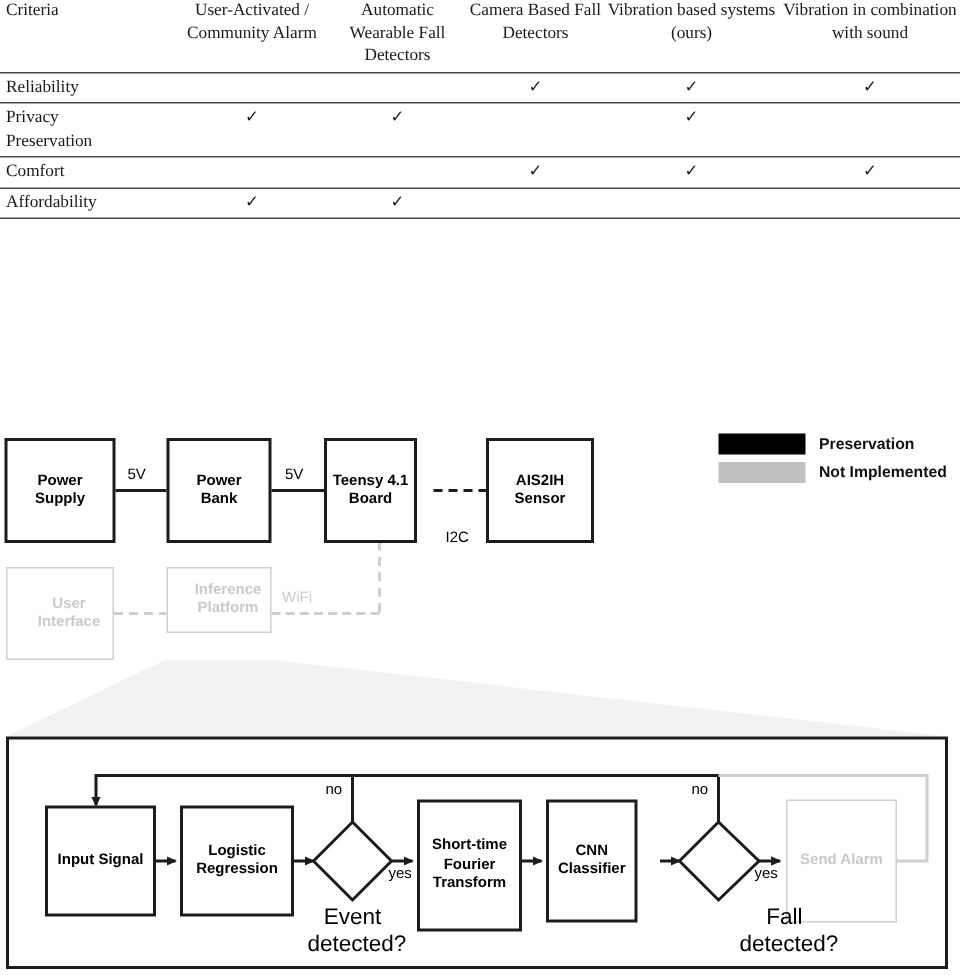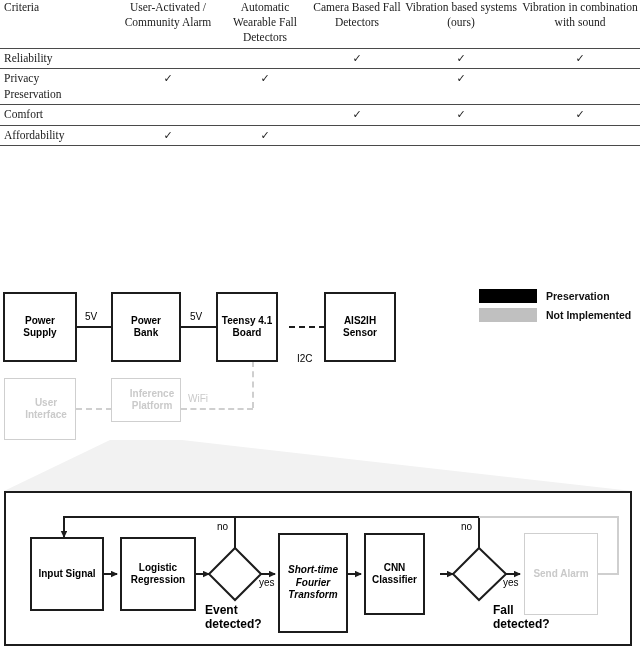--- a/index.html
+++ b/index.html
@@ -198,22 +198,23 @@
     line-height: 1.25;
     color: #000;
   }
   .fc-box.ghost {
     border: 1.6px solid #cfcfcf;
     color: #c9c9c9;
   }
   .fc-caption {
     position: absolute;
     font-family: "Liberation Sans", sans-serif;
-    font-size: 12px;
-    font-weight: bold;
+    font-size: 15px;
+    font-weight: normal;
+    text-align: center;
     line-height: 1.2;
     color: #000;
     white-space: nowrap;
   }
   .fc-edge-label {
     position: absolute;
     font-family: "Liberation Sans", sans-serif;
     font-size: 10px;
     color: #000;
     white-space: nowrap;
@@ -364,21 +365,21 @@
 
     <polygon points="473,55 500,81 473,107 447,81" fill="#ffffff" stroke="#1c1c1c" stroke-width="2"></polygon>
   </svg>
 
   <div class="fc-box" style="left:24px; top:44px; width:74px; height:74px;">
     <span>Input Signal</span>
   </div>
   <div class="fc-box" style="left:114px; top:44px; width:76px; height:74px;">
     <span>Logistic<br>Regression</span>
   </div>
-  <div class="fc-box" style="left:272px; top:40px; width:70px; height:100px;font-style:italic;">
+  <div class="fc-box" style="left:272px; top:40px; width:70px; height:88px;">
     <span>Short-time<br>Fourier<br>Transform</span>
   </div>
   <div class="fc-box" style="left:358px; top:40px; width:61px; height:82px;">
     <span>CNN<br>Classifier</span>
   </div>
   <div class="fc-box ghost" style="left:518px; top:40px; width:74px; height:82px;">
     <span>Send Alarm</span>
   </div>
 
   <div class="fc-caption" style="left:199px; top:110px; width:60px;">Event<br>detected?</div>

